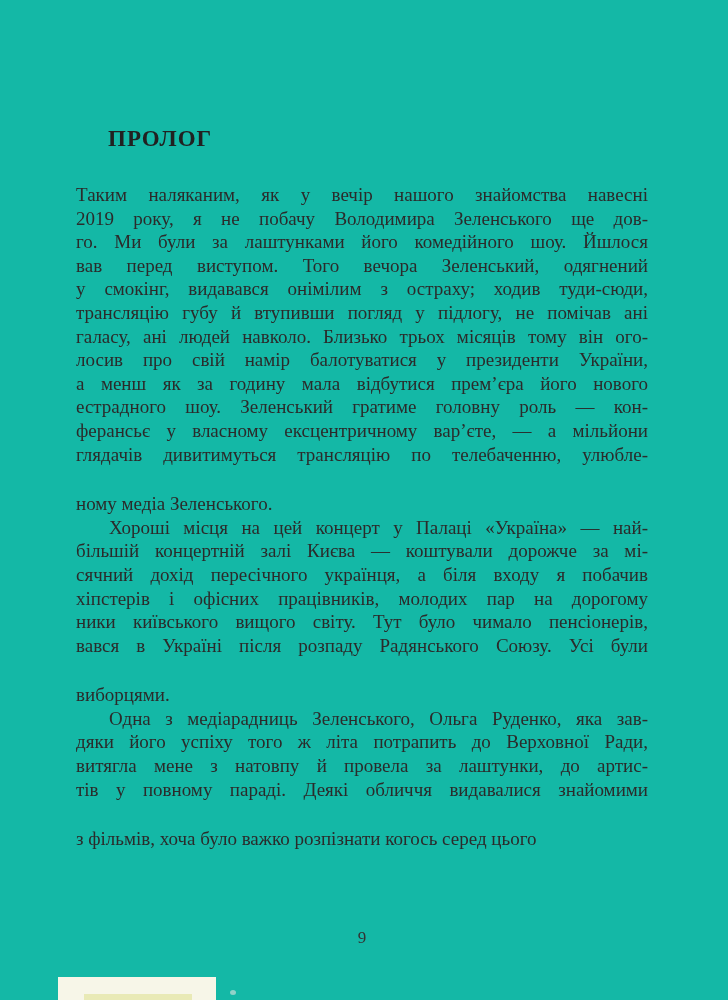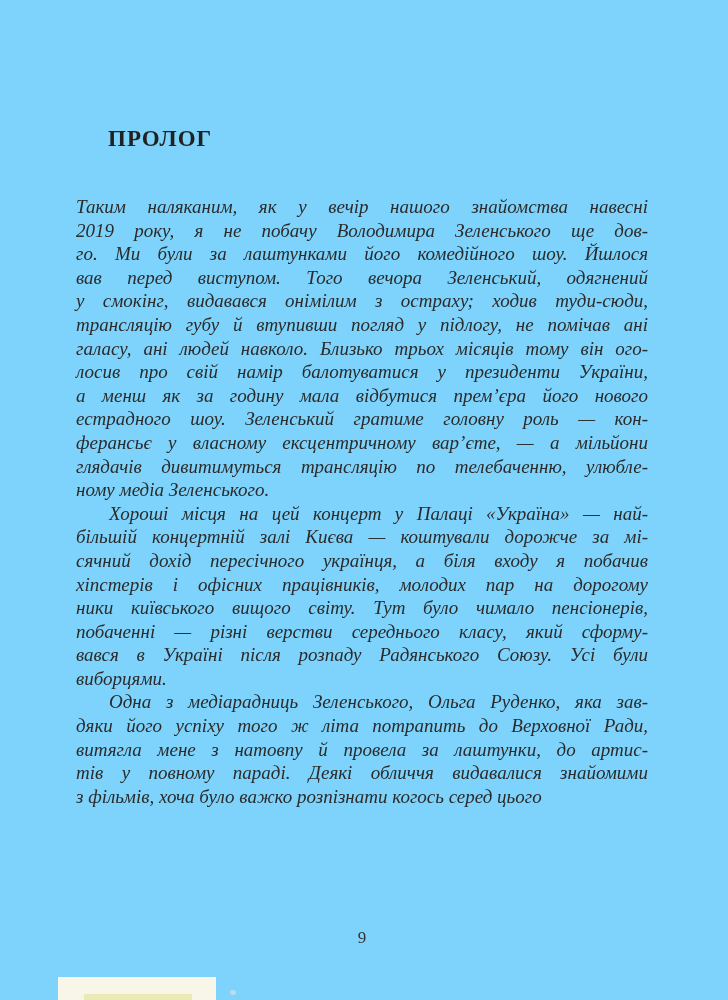--- a/index.html
+++ b/index.html
@@ -4,55 +4,55 @@
 <style>
   html, body {
     margin: 0;
     padding: 0;
     background: #fdfdfa;
   }
   .page {
     position: relative;
     width: 728px;
     height: 1000px;
-    background: #7dd3fc;
+    background: #14b8a6;
     overflow: hidden;
     font-family: "Liberation Serif", "DejaVu Serif", serif;
     color: #2b2b2b;
   }
   .heading {
     position: absolute;
     left: 108px;
     top: 126px;
     margin: 0;
     font-size: 23px;
     font-weight: bold;
     letter-spacing: 1px;
     color: #212121;
   }
   .text-block {
     position: absolute;
     left: 76px;
-    top: 195px;
+    top: 183px;
     width: 572px;
-    font-style: italic;
   }
   .para {
     margin: 0;
   }
   .line {
     font-size: 19px;
     line-height: 23.6px;
     text-align: justify;
     text-align-last: justify;
     white-space: normal;
     color: #2b2b2b;
   }
   .line.last {
     text-align-last: left;
+    margin-top: 26px;
   }
   .para.indent .line:first-child {
     text-indent: 33px;
   }
   .page-number {
     position: absolute;
     top: 928px;
     left: 76px;
     width: 572px;
     text-align: center;
@@ -107,21 +107,20 @@
         <div class="line">ферансьє у власному ексцентричному вар’єте, — а мільйони</div>
         <div class="line">глядачів дивитимуться трансляцію по телебаченню, улюбле-</div>
         <div class="line last">ному медіа Зеленського.</div>
       </div>
       <div class="para indent">
         <div class="line">Хороші місця на цей концерт у Палаці «Україна» — най-</div>
         <div class="line">більшій концертній залі Києва — коштували дорожче за мі-</div>
         <div class="line">сячний дохід пересічного українця, а біля входу я побачив</div>
         <div class="line">хіпстерів і офісних працівників, молодих пар на дорогому</div>
         <div class="line">ники київського вищого світу. Тут було чимало пенсіонерів,</div>
-        <div class="line">побаченні — різні верстви середнього класу, який сформу-</div>
         <div class="line">вався в Україні після розпаду Радянського Союзу. Усі були</div>
         <div class="line last">виборцями.</div>
       </div>
       <div class="para indent">
         <div class="line">Одна з медіарадниць Зеленського, Ольга Руденко, яка зав-</div>
         <div class="line">дяки його успіху того ж літа потрапить до Верховної Ради,</div>
         <div class="line">витягла мене з натовпу й провела за лаштунки, до артис-</div>
         <div class="line">тів у повному параді. Деякі обличчя видавалися знайомими</div>
         <div class="line last">з фільмів, хоча було важко розпізнати когось серед цього</div>
       </div>

